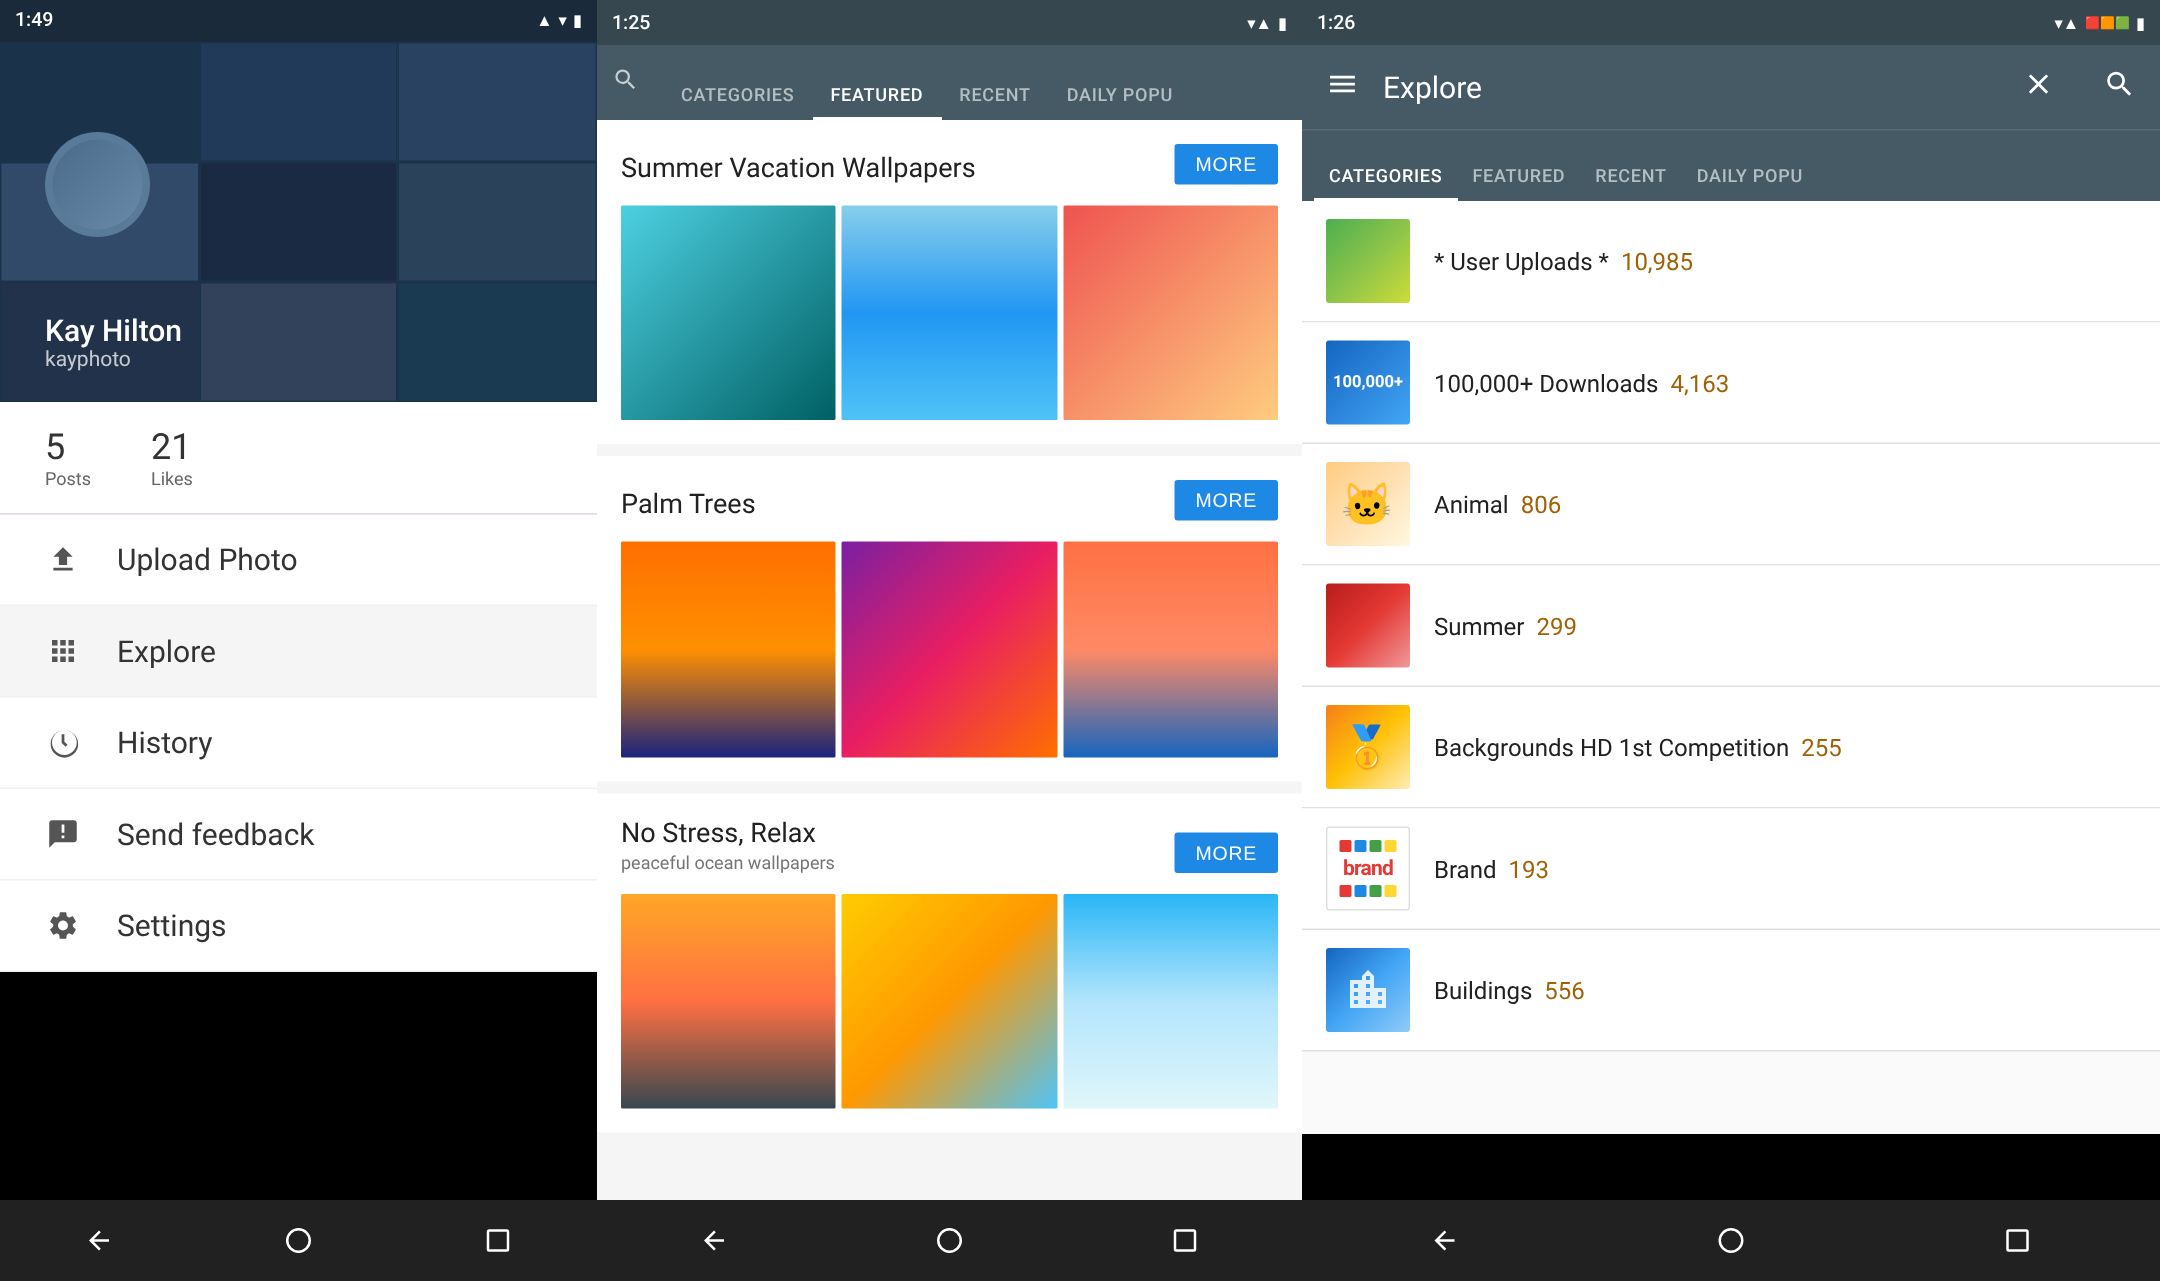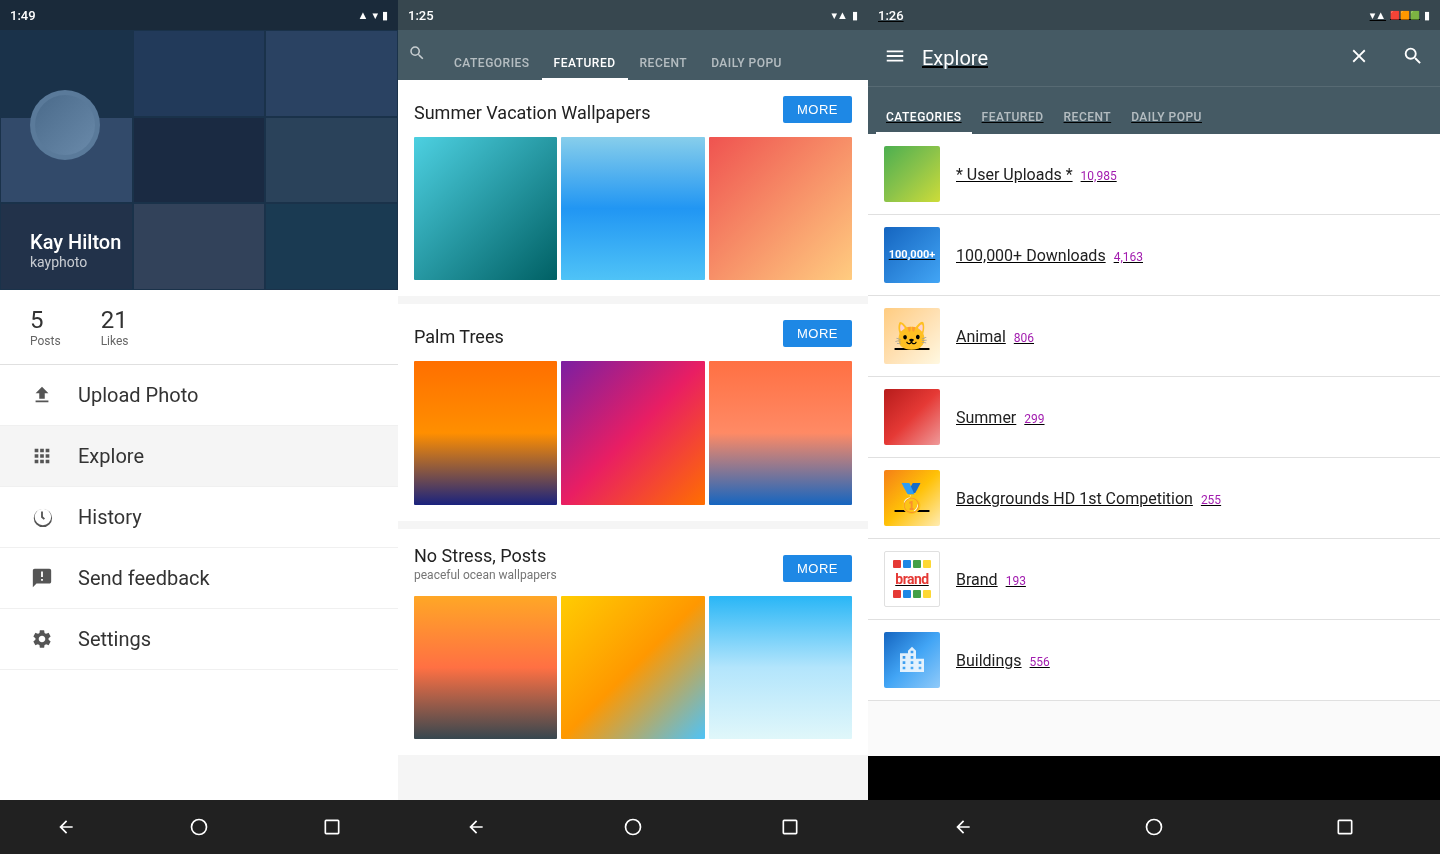--- a/index.html
+++ b/index.html
@@ -17,21 +17,21 @@
     .panels {
       display: flex;
       flex: 1;
       height: 800px;
       overflow: hidden;
     }
 
     
     .panel-drawer {
       width: 398px;
-      height: 800px;
+      height: 648px;
       display: flex;
       flex-direction: column;
       background: #d946ef;
       position: relative;
       overflow: hidden;
     }
 
     .drawer-header {
       position: relative;
       height: 260px;
@@ -292,21 +292,20 @@
     .img-sky { background: linear-gradient(to bottom, #29b6f6, #b3e5fc, #e0f7fa); }
 
     
     .panel-categories {
       flex: 1;
       height: 756px;
       background: #fff;
       display: flex;
       flex-direction: column;
       overflow: hidden;
-      text-decoration: underline;
     }
 
     .categories-status-bar {
       height: 30px;
       background: #37474f;
       display: flex;
       align-items: center;
       justify-content: space-between;
       padding: 0 10px;
     }
@@ -389,22 +388,22 @@
       gap: 8px;
     }
 
     .category-name {
       font-size: 16px;
       color: #212121;
       font-weight: 400;
     }
 
     .category-count {
-      font-size: 12px;
-      color: #a21caf;
+      font-size: 16px;
+      color: #a16207;
     }
 
     
     .bottom-nav-row {
       display: flex;
       height: 54px;
     }
 
     .bottom-nav {
       background: #212121;
@@ -599,21 +598,21 @@
         <div class="featured-grid">
           <div class="featured-img img-sunset1"></div>
           <div class="featured-img img-sunset2"></div>
           <div class="featured-img img-sunset3"></div>
         </div>
       </div>
 
       <div class="featured-section">
         <div class="featured-section-header">
           <div>
-            <div class="featured-section-title">No Stress, Posts</div>
+            <div class="featured-section-title">No Stress, Relax</div>
             <div class="featured-section-subtitle">peaceful ocean wallpapers</div>
           </div>
           <button class="more-btn">MORE</button>
         </div>
         <div class="featured-grid">
           <div class="featured-img img-ocean1"></div>
           <div class="featured-img img-danbo"></div>
           <div class="featured-img img-sky"></div>
         </div>
       </div>

